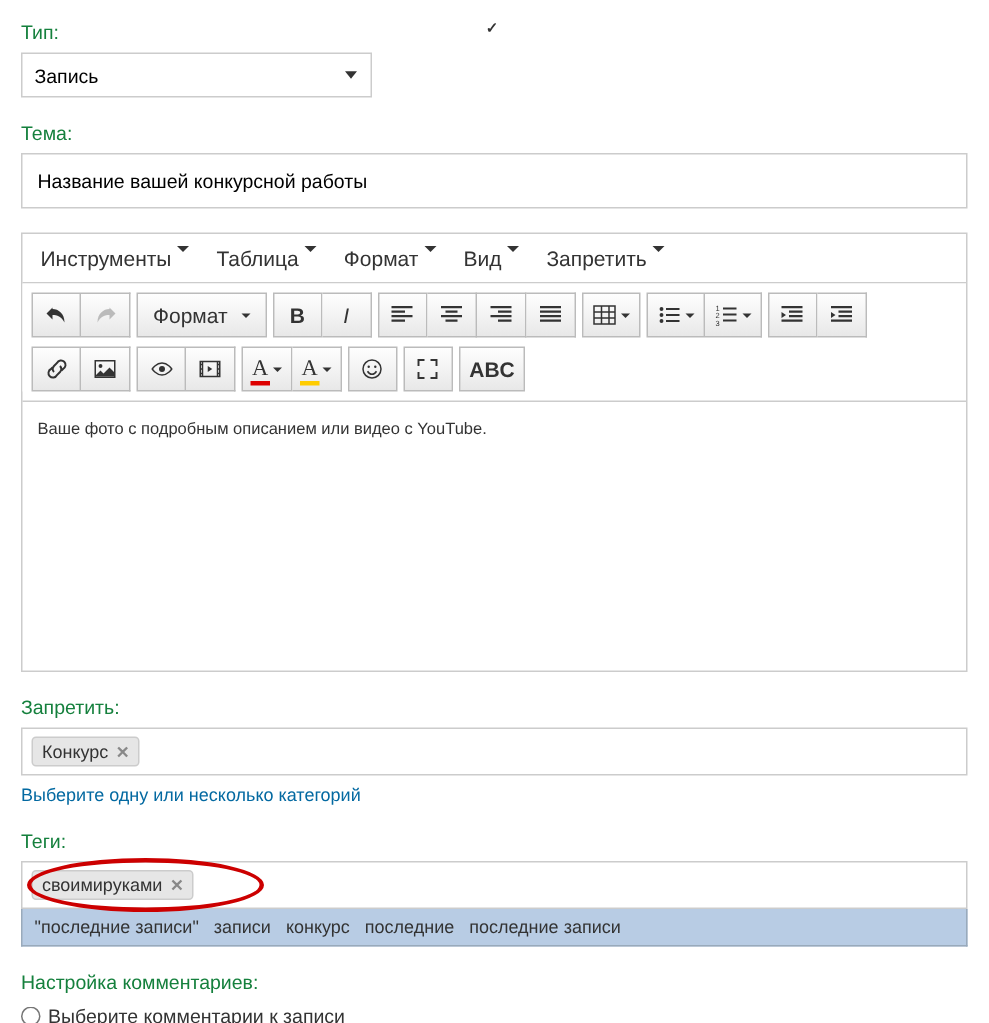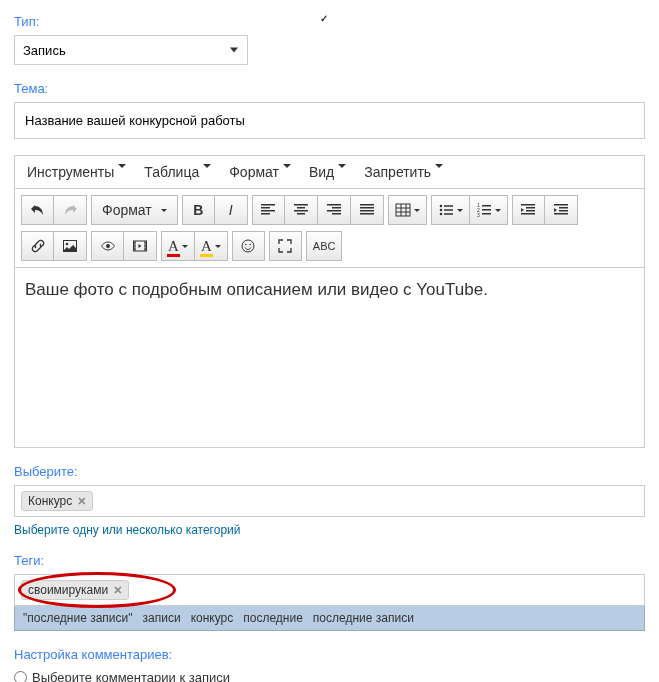--- a/index.html
+++ b/index.html
@@ -1,35 +1,35 @@
 <!DOCTYPE html>
 <html><head>
 <meta charset="utf-8">
 <style>
   * { box-sizing: border-box; margin: 0; padding: 0; }
   body { font-family: Arial, sans-serif; font-size: 13px; color: #333; background: #fff; padding: 14px; width: 659px; }
-  .field-label { color: #3b82f6; font-size: 13px; margin-bottom: 6px; display: block; }
+  .field-label { color: #15803d; font-size: 13px; margin-bottom: 6px; display: block; }
   .select-wrap { position: relative; width: 234px; margin-bottom: 16px; }
   select { width: 100%; height: 30px; padding: 4px 8px; border: 1px solid #ccc; background: #fff; font-size: 13px; appearance: none; }
   .select-wrap::after { content: ""; position: absolute; right: 10px; top: 50%; transform: translateY(-50%); border-left: 4px solid transparent; border-right: 4px solid transparent; border-top: 5px solid #333; pointer-events: none; }
   .text-input { width: 100%; height: 37px; padding: 6px 10px; border: 1px solid #ccc; font-size: 13px; margin-bottom: 16px; }
   .editor-wrap { border: 1px solid #ccc; margin-bottom: 16px; }
   .menubar { display: flex; gap: 18px; padding: 8px 12px; border-bottom: 1px solid #ccc; }
   .menubtn { background: none; border: none; font-size: 14px; color: #333; cursor: pointer; display: inline-flex; align-items: flex-start; gap: 4px; }
   .caret { display: inline-block; width: 0; height: 0; border-left: 4px solid transparent; border-right: 4px solid transparent; border-top: 4px solid #333; vertical-align: middle; }
   .toolbar { padding: 6px 6px 0 6px; background: #fff; }
   .tb-row { display: flex; flex-wrap: wrap; gap: 4px; margin-bottom: 6px; }
   .tb-group { display: flex; }
   .tb-btn { min-width: 33px; height: 30px; border: 1px solid #bbb; background: linear-gradient(#fefefe,#e8e8e8); display: inline-flex; align-items: center; justify-content: center; cursor: pointer; font-size: 14px; color: #333; padding: 0 6px; }
   .tb-btn + .tb-btn { border-left: none; }
   .tb-btn.disabled { color: #bbb; cursor: default; }
   .tb-btn.wide { padding: 0 10px; gap: 6px; }
   .tb-btn svg { width: 16px; height: 16px; }
   .tb-btn .mini-caret { width: 0; height: 0; border-left: 3px solid transparent; border-right: 3px solid transparent; border-top: 3px solid #333; margin-left: 3px; }
-  .editor-body { min-height: 180px; padding: 12px 10px; font-size: 17px; color: #333; border-top: 1px solid #ccc; }
+  .editor-body { min-height: 180px; padding: 12px 10px; font-size: 11px; color: #333; border-top: 1px solid #ccc; }
   .tagbox { border: 1px solid #ccc; padding: 4px 6px; min-height: 32px; display: flex; flex-wrap: wrap; gap: 4px; align-items: center; }
   .tag { background: #e6e6e6; border: 1px solid #ccc; border-radius: 3px; padding: 2px 6px; font-size: 12px; color: #333; display: inline-flex; align-items: center; gap: 5px; }
   .tag .x { color: #888; font-weight: bold; cursor: pointer; font-size: 11px; }
   .helper { color: #0369a1; font-size: 12px; margin-top: 6px; margin-bottom: 16px; }
   .tg-section { position: relative; margin-bottom:16px; }
   .highlight-ellipse { position: absolute; left: 4px; top: -2px; width: 158px; height: 36px; border: 3px solid #cc0000; border-radius: 50% / 50%; pointer-events: none; z-index: 5; }
   .suggest-bar { background: #b8cce4; border: 1px solid #9ab; border-top: none; padding: 5px 8px; display: flex; flex-wrap: wrap; gap: 10px; font-size: 12px; color: #333; }
   .suggest-item { cursor: pointer; }
   .radio-row { display: flex; gap: 28px; align-items: center; margin-top: 8px; }
   .radio-opt { display: inline-flex; align-items: center; gap: 5px; font-size: 13px; cursor: pointer; }
@@ -225,32 +225,32 @@
       </div>
       <div class="tb-group">
         <button class="tb-btn">
             <svg viewBox="0 0 16 16">
               <path d="M2 6V2h4M14 6V2h-4M2 10v4h4M14 10v4h-4" fill="none" stroke="#333" stroke-width="1.3"></path>
             </svg>
           </button>
       </div>
       <div class="tb-group">
         <button class="tb-btn">
-            <span style="font-size:11px;font-weight:normal;line-height:1;">ABC</span>
+            <span style="font-size:14px;font-weight:bold;line-height:1;">ABC</span>
             <span class="checkmark" style="position:absolute;margin-top:12px;font-size:10px;">✓</span>
           </button>
       </div>
     </div>
   </div>
 
   <div class="editor-body">Ваше фото с подробным описанием или видео с YouTube.</div>
 </div>
 
 
-<label class="field-label">Выберите:</label>
+<label class="field-label">Запретить:</label>
 <div class="tagbox">
   <span class="tag">
     <span>Конкурс</span>
     <span class="x">✕</span>
   </span>
   <input class="tag-input" style="">
 </div>
 <div class="helper">Выберите одну или несколько категорий</div>
 
 

